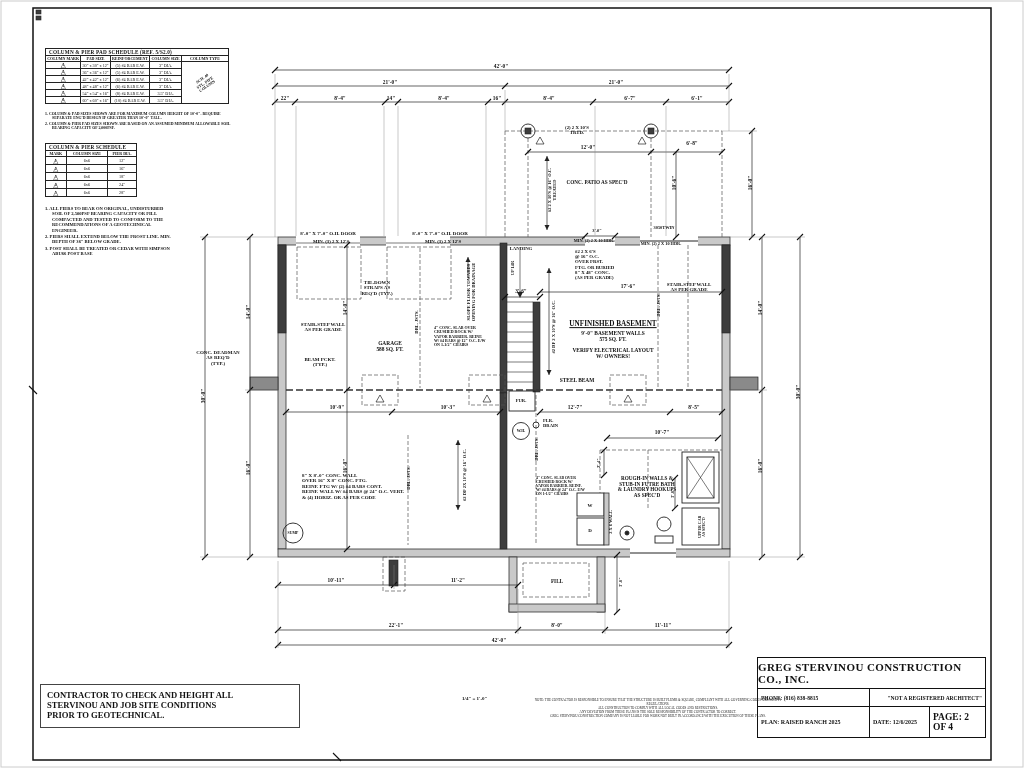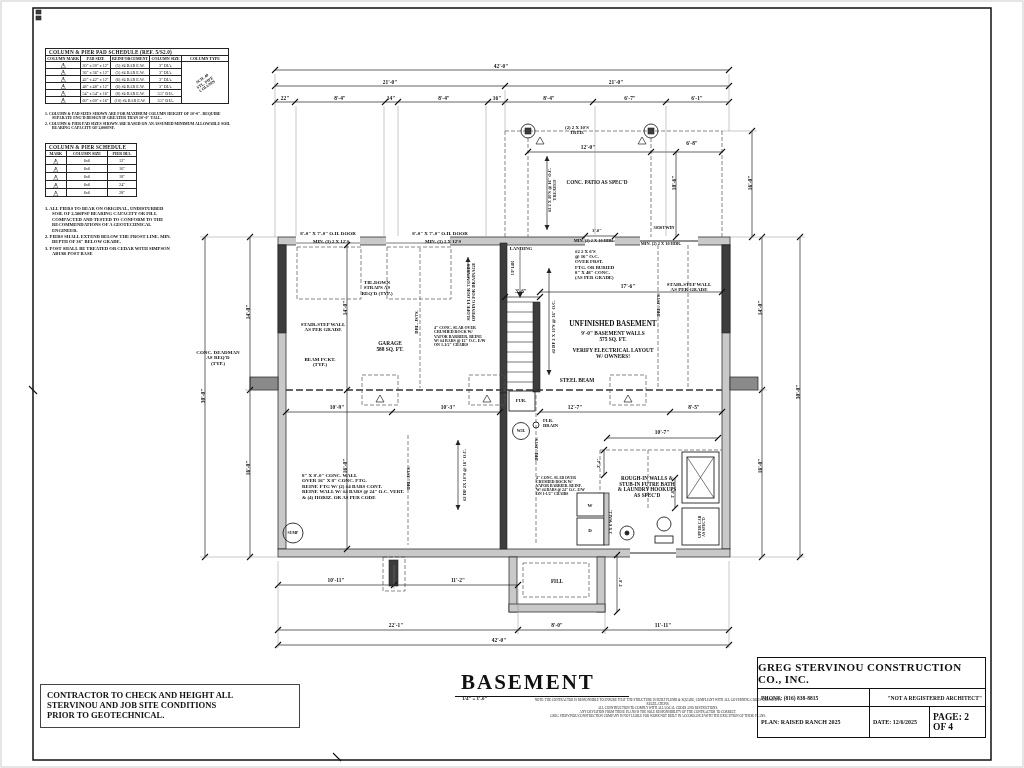--- a/index.html
+++ b/index.html
@@ -544,21 +544,21 @@
       <div class="lbl" style="left: 664px; top: 228px; font-size: 4.4px; transform: translate(-50%, -50%);">
         <div>3050TWIN</div>
       </div>
       <div class="lbl" style="left: 689px; top: 287px; font-size: 5px; transform: translate(-50%, -50%);">
         <div>STAIR-STEP WALL</div>
         <div>AS PER GRADE</div>
       </div>
       <div class="lbl" style="left: 659px; top: 305px; font-size: 4.6px; transform: translate(-50%, -50%) rotate(-90deg);">
         <div>DBL. JSTS.</div>
       </div>
-      <div class="lbl" style="left: 613px; top: 325px; font-size: 7.2px; transform: translate(-50%, -50%);">
+      <div class="lbl" style="left: 613px; top: 325px; font-size: 7.2px; transform: translate(-50%, -50%); text-decoration: underline;">
         <div>UNFINISHED BASEMENT</div>
       </div>
       <div class="lbl" style="left: 613px; top: 337px; font-size: 5.4px; transform: translate(-50%, -50%);">
         <div>9'-0" BASEMENT WALLS</div>
         <div>575 SQ. FT.</div>
       </div>
       <div class="lbl" style="left: 613px; top: 354px; font-size: 5.4px; transform: translate(-50%, -50%);">
         <div>VERIFY ELECTRICAL LAYOUT</div>
         <div>W/ OWNERS!</div>
       </div>
@@ -634,21 +634,20 @@
       <div class="lbl" style="left: 218px; top: 358px; font-size: 5px; transform: translate(-50%, -50%);">
         <div>CONC. DEADMAN</div>
         <div>AS REQ'D</div>
         <div>(TYP.)</div>
       </div>
       <div class="lbl" style="left: 557px; top: 582px; font-size: 5.2px; transform: translate(-50%, -50%);">
         <div>FILL</div>
       </div>
     </div>
 
-<div id="plan-title" style="left:455px;top:670px;">BASEMENT</div>
 <div id="plan-scale" style="left:462px;top:696px;">1/4" = 1'-0"</div>
 <div id="disclaimer" style="left:528px;top:698px;">
       <div>NOTE: THE CONTRACTOR IS RESPONSIBLE TO ENSURE THAT THE STRUCTURE IS BUILT PLUMB &amp; SQUARE, COMPLIANT WITH ALL GOVERNING CODES AND SAFETY REGULATIONS.</div>
       <div>ALL CONSTRUCTION TO COMPLY WITH ALL LOCAL CODES AND RESTRICTIONS.</div>
       <div>ANY DEVIATION FROM THESE PLANS IS THE SOLE RESPONSIBILITY OF THE CONTRACTOR TO CORRECT.</div>
       <div>GREG STERVINOU CONSTRUCTION COMPANY IS NOT LIABLE FOR WORK NOT BUILT IN ACCORDANCE WITH THE EXECUTION OF THESE PLANS.</div>
     </div>
 
 <div id="contractor-box">
   <div>CONTRACTOR TO CHECK AND HEIGHT ALL</div>

